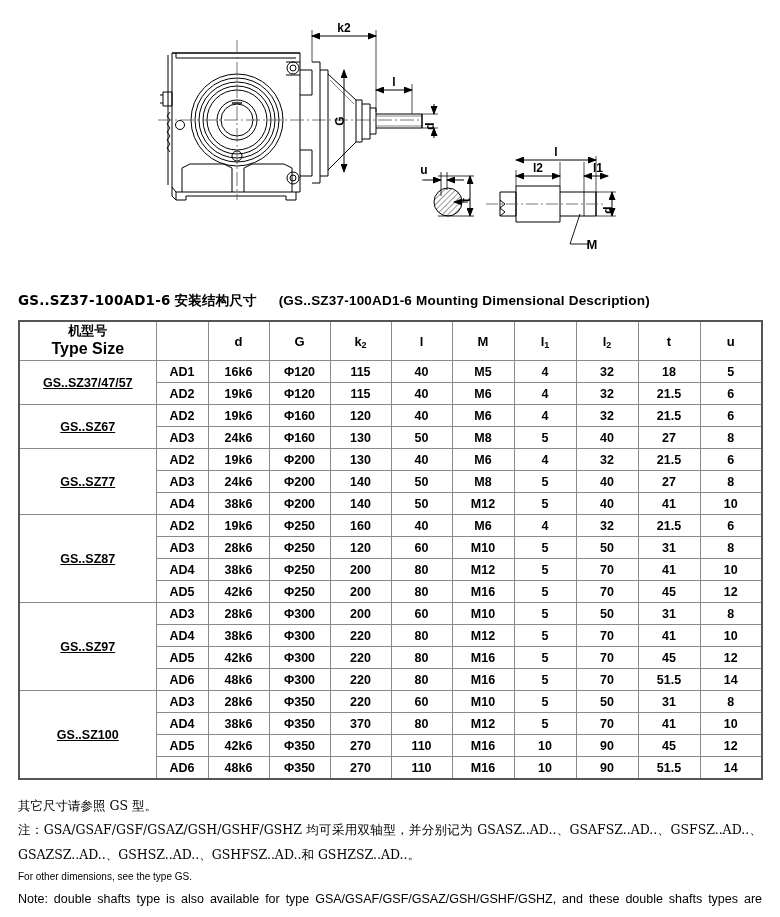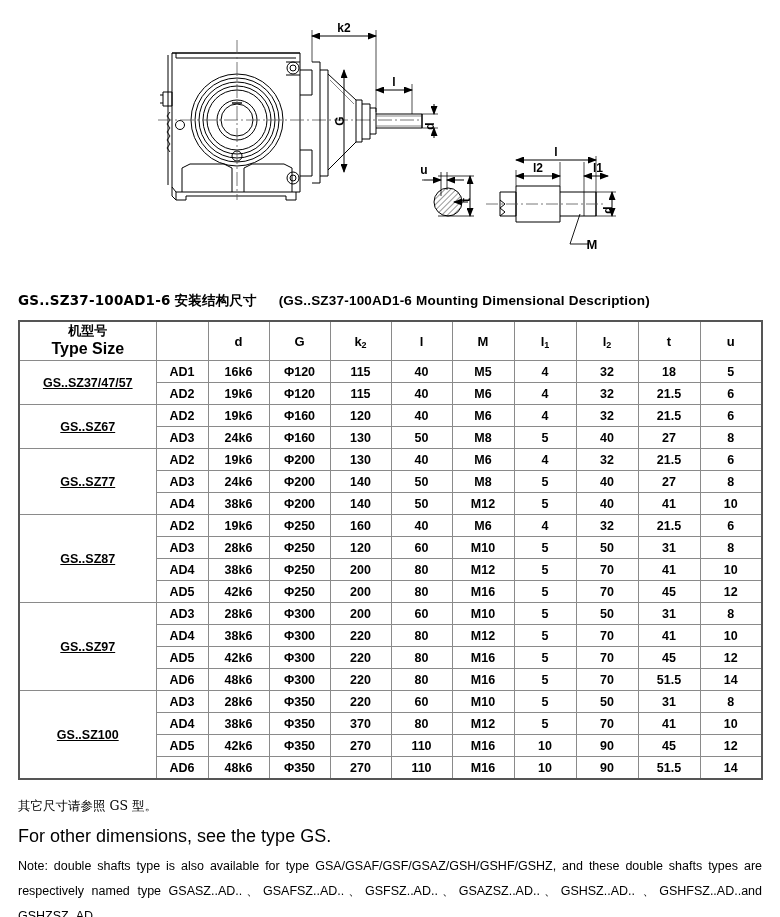--- a/index.html
+++ b/index.html
@@ -95,21 +95,21 @@
   .note-cn-block {
     font-family: "DejaVu Serif", "Liberation Serif", serif;
     font-size: 12.5px;
     line-height: 1.95;
     margin: 0;
     text-align: justify;
     text-justify: inter-character;
   }
   .note-en {
     font-family: "Liberation Sans", sans-serif;
-    font-size: 18px;
+    font-size: 10px;
     line-height: 2.0;
     margin: 0;
   }
   .note-en-block {
     font-family: "Liberation Sans", sans-serif;
     font-size: 12.5px;
     line-height: 2.0;
     margin: 0;
     text-align: justify;
   }
@@ -571,15 +571,16 @@
           <td>90</td>
           <td>51.5</td>
           <td>14</td>
         </tr>
       </tbody>
   </table>
 </div>
 
 <div id="notes">
   <p class="note-cn">其它尺寸请参照 GS 型。</p>
+  <p class="note-cn-block">注：GSA/GSAF/GSF/GSAZ/GSH/GSHF/GSHZ 均可采用双轴型，并分别记为 GSASZ..AD..、GSAFSZ..AD..、GSFSZ..AD..、GSAZSZ..AD..、GSHSZ..AD..、GSHFSZ..AD..和 GSHZSZ..AD..。</p>
   <p class="note-en">For other dimensions, see the type GS.</p>
   <p class="note-en-block">Note:   double shafts type is also available for type GSA/GSAF/GSF/GSAZ/GSH/GSHF/GSHZ,   and these double shafts types are respectively named type GSASZ..AD..、GSAFSZ..AD..、GSFSZ..AD..、GSAZSZ..AD..、GSHSZ..AD..  、GSHFSZ..AD..and  GSHZSZ..AD...</p>
 </div>
 
 </body></html>

